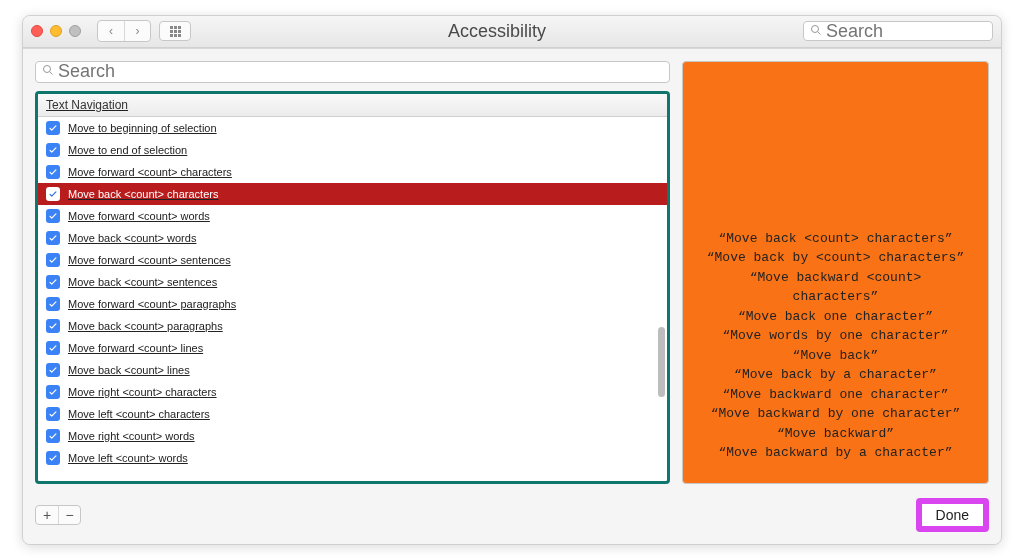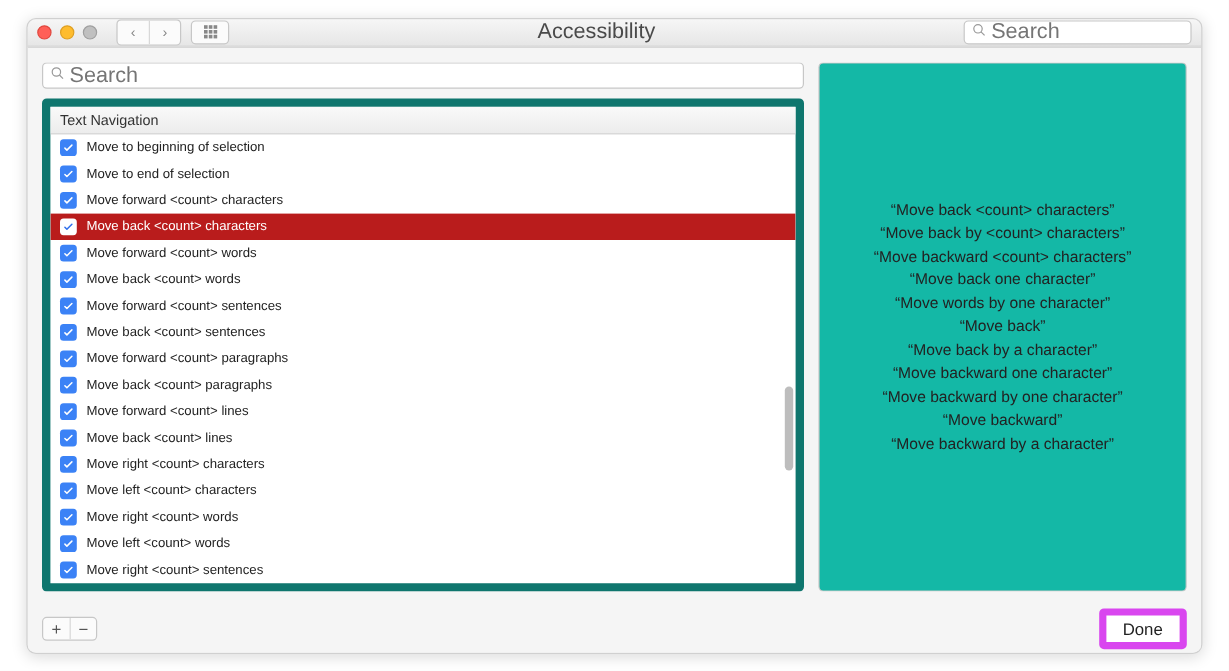--- a/index.html
+++ b/index.html
@@ -83,26 +83,27 @@
     flex-direction: column;
     gap: 8px;
   }
   .pane-search {
     display: flex; align-items: center;
     border: 1px solid #c7c7c7; border-radius: 4px; background: #fff;
     height: 22px; padding: 0 6px; gap: 4px; color: #999;
   }
   .list-wrap {
     flex: 1;
-    border: 7px solid #0f766e;
+    border: 3px solid #0f766e;
     border-radius: 4px;
     background: #fff;
     overflow: hidden;
     display: flex;
     flex-direction: column;
+    text-decoration: underline;
   }
   .list-header {
     background: linear-gradient(#f9f9f9, #ececec);
     border-bottom: 1px solid #d0d0d0;
     padding: 4px 8px;
     font-weight: 400;
     color: #333;
     font-size: 12px;
   }
   .list-body {
@@ -138,25 +139,26 @@
     position: absolute;
     right: 2px; top: 210px;
     width: 7px; height: 70px;
     background: #bdbdbd; border-radius: 4px;
   }
 
   .right-pane {
     flex: 1;
     border: 1px solid #c7c7c7;
     border-radius: 4px;
-    background: #14b8a6;
-    display: flex;
-    align-items: center;
+    background: #f97316;
+    display: flex;
+    align-items: flex-end;
     justify-content: center;
     padding: 20px;
+    font-family: Liberation Mono, monospace;
   }
   .phrase-block {
     text-align: center;
     color: #222;
     font-size: 13px;
     line-height: 1.5;
   }
   .phrase { display: block; }
 
   .bottom-bar {
@@ -378,28 +380,20 @@
                 <span>Move right &lt;count&gt; words</span>
               </div>
               <div class="row">
                 <div class="chk">
                   <svg viewBox="0 0 24 24" fill="none">
                     <path d="M5 13l4 4L19 7" stroke="#fff" stroke-width="3" stroke-linecap="round" stroke-linejoin="round"></path>
                   </svg>
                 </div>
                 <span>Move left &lt;count&gt; words</span>
               </div>
-              <div class="row">
-                <div class="chk">
-                  <svg viewBox="0 0 24 24" fill="none">
-                    <path d="M5 13l4 4L19 7" stroke="#fff" stroke-width="3" stroke-linecap="round" stroke-linejoin="round"></path>
-                  </svg>
-                </div>
-                <span>Move right &lt;count&gt; sentences</span>
-              </div>
               <div class="scroll-thumb"></div>
           </div>
         </div>
       </div>
 
       <div class="right-pane">
         <div class="phrase-block" id="phrase-block">
             <span class="phrase">“Move back &lt;count&gt; characters”</span>
             <span class="phrase">“Move back by &lt;count&gt; characters”</span>
             <span class="phrase">“Move backward &lt;count&gt; characters”</span>

